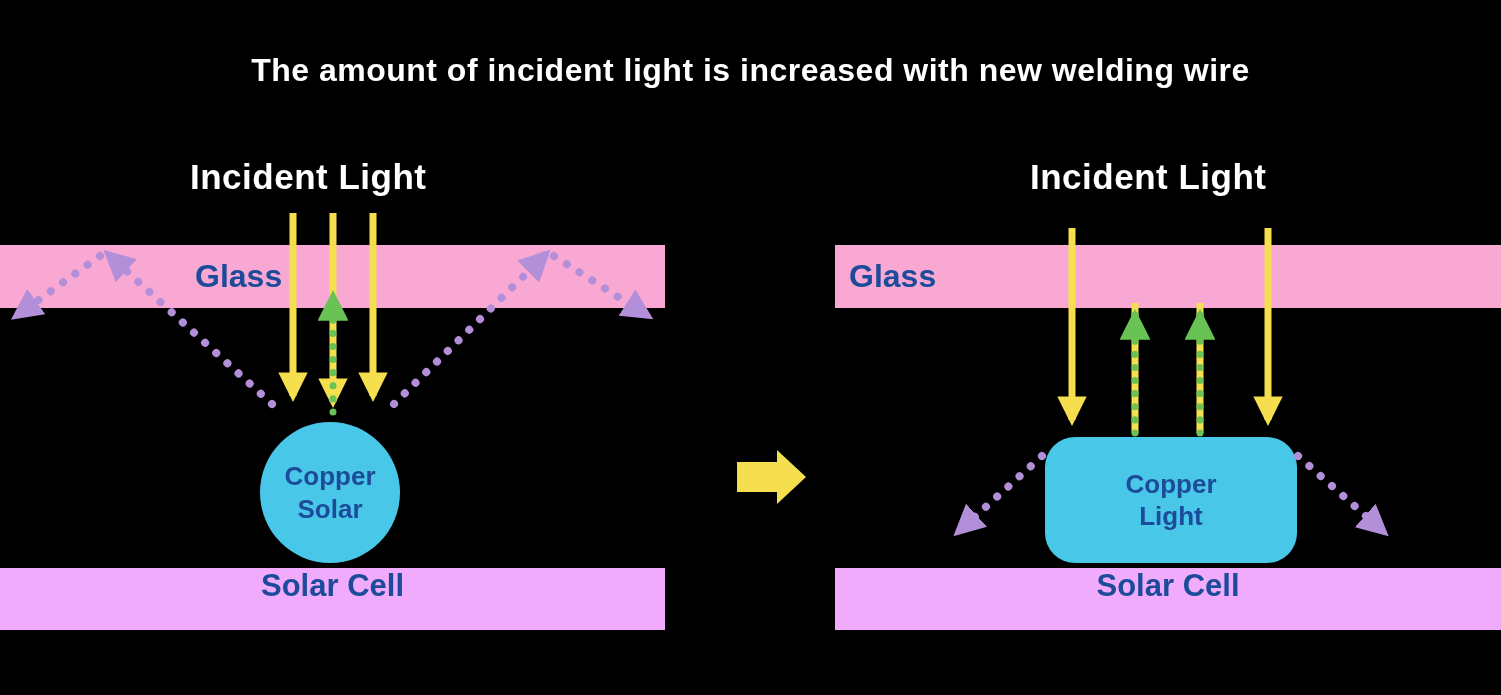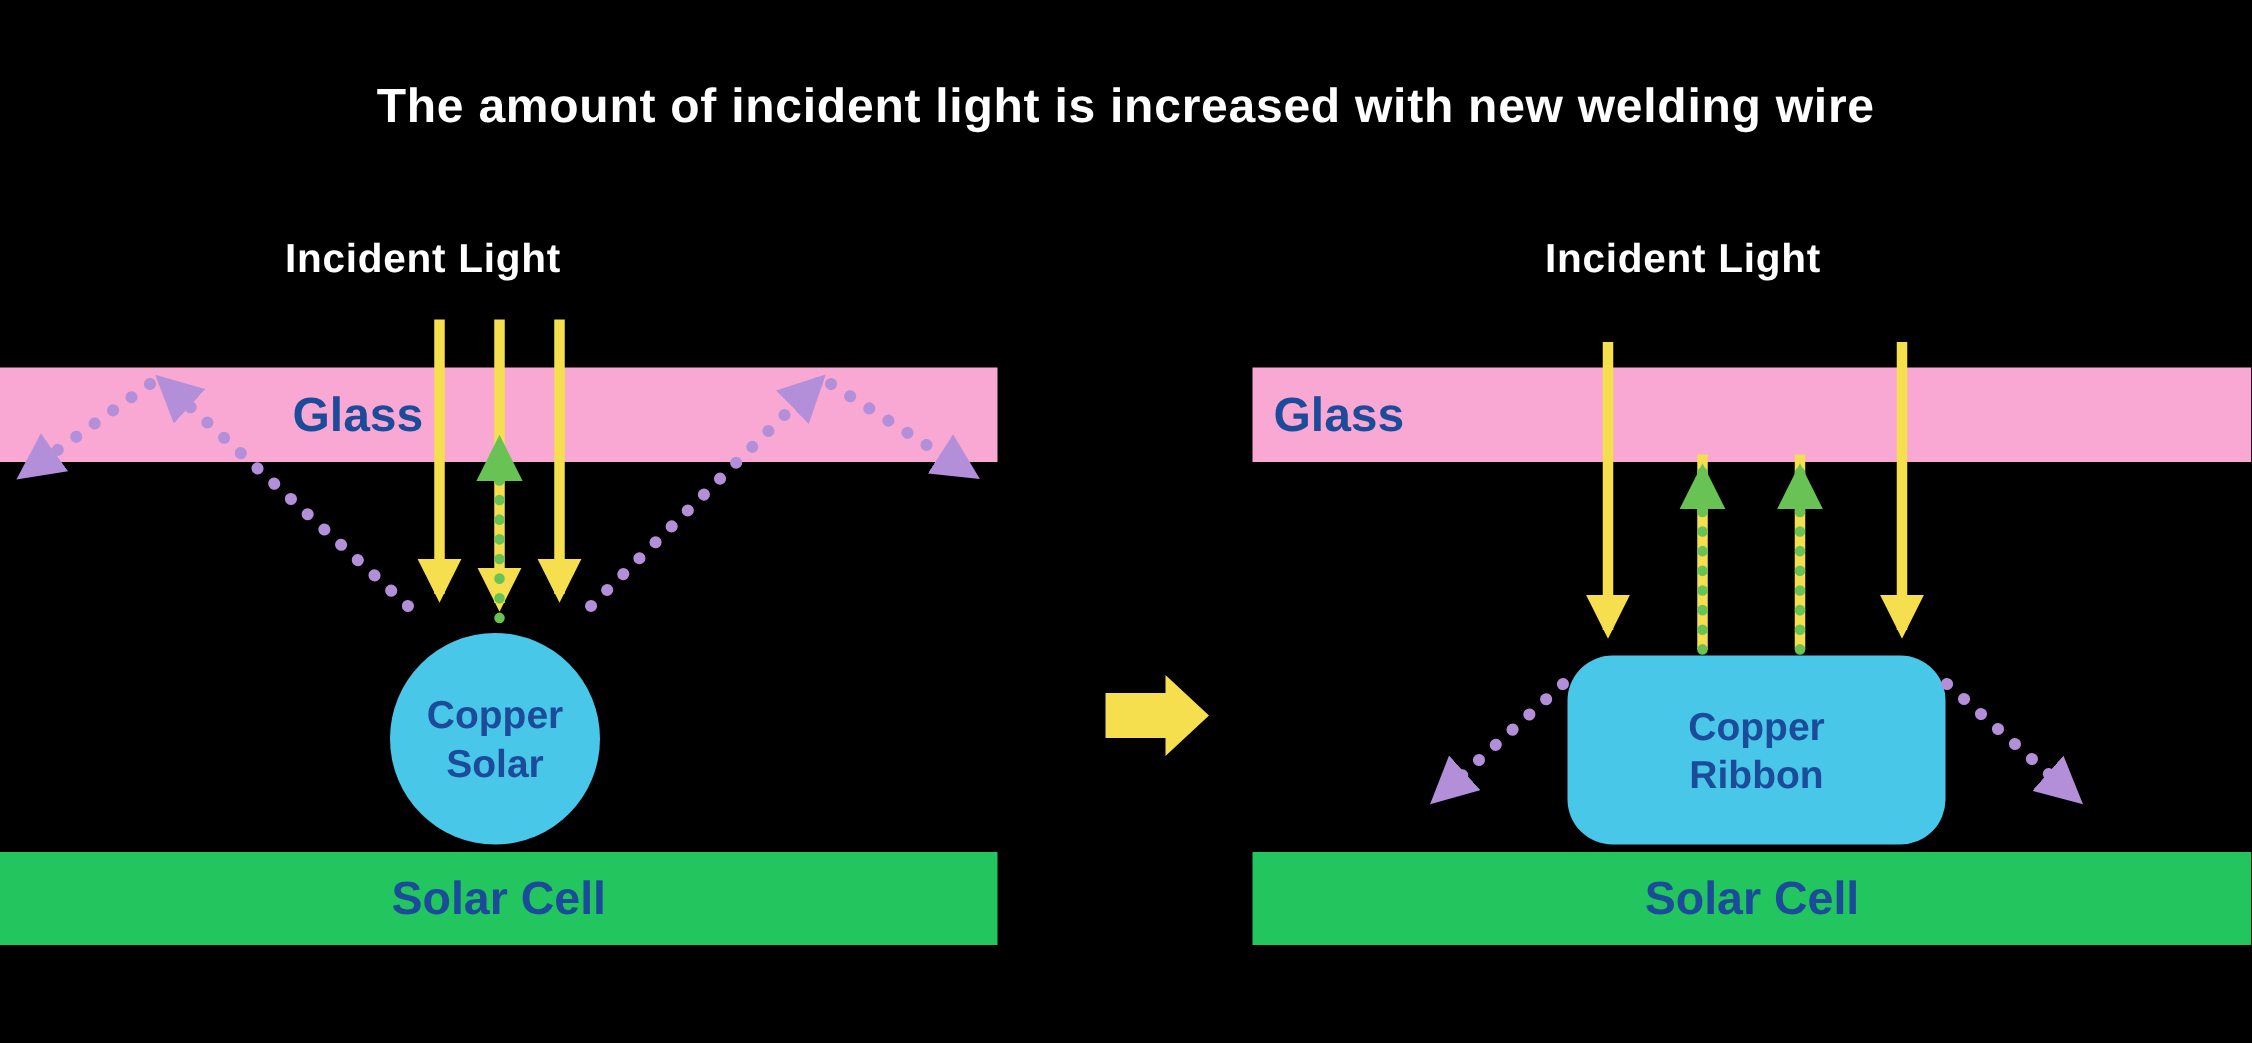--- a/index.html
+++ b/index.html
@@ -18,21 +18,21 @@
     width: 100%;
     text-align: center;
     color: #ffffff;
     font-size: 32px;
     font-weight: bold;
     letter-spacing: 0.5px;
   }
   .incident-label {
     position: absolute;
     color: #ffffff;
-    font-size: 27px;
+    font-size: 35px;
     font-weight: bold;
     letter-spacing: 0.5px;
   }
   .incident-left  { left: 190px;  top: 157px; }
   .incident-right { left: 1030px; top: 157px; }
 
   .glass-band {
     position: absolute;
     top: 245px;
     height: 63px;
@@ -83,23 +83,22 @@
     font-size: 26px;
     font-weight: bold;
     line-height: 1.25;
     text-align: center;
   }
 
   .solar-bar {
     position: absolute;
     top: 568px;
     height: 62px;
-    background: #22c55e;
+    background: #f0abfc;
     display: flex;
-    align-items: center;
     justify-content: center;
     color: #1c4b99;
     font-size: 31px;
     font-weight: bold;
   }
   .solar-left  { left: 0;     width: 665px; }
   .solar-right { left: 835px; width: 666px; }
 
   .rays-overlay {
     position: absolute;
@@ -133,21 +132,21 @@
   </div>
 
   <div class="incident-label incident-right">Incident Light</div>
 
   <div class="glass-band glass-right">
     <span class="glass-label">Glass</span>
   </div>
 
   <div class="copper-ribbon">
     <div>Copper</div>
-    <div>Ribbon</div>
+    <div>Light</div>
   </div>
 
   <div class="solar-bar solar-right">
     <span>Solar Cell</span>
   </div>
 
   <svg class="rays-overlay" width="1501" height="695" viewBox="0 0 1501 695" xmlns="http://www.w3.org/2000/svg">
     <defs>
       <marker id="mk-yellow" viewBox="0 0 10 10" refX="8" refY="5" markerWidth="4.2" markerHeight="4.2" orient="auto">
         <path d="M0,0 L10,5 L0,10 Z" fill="#f6df4e"></path>

